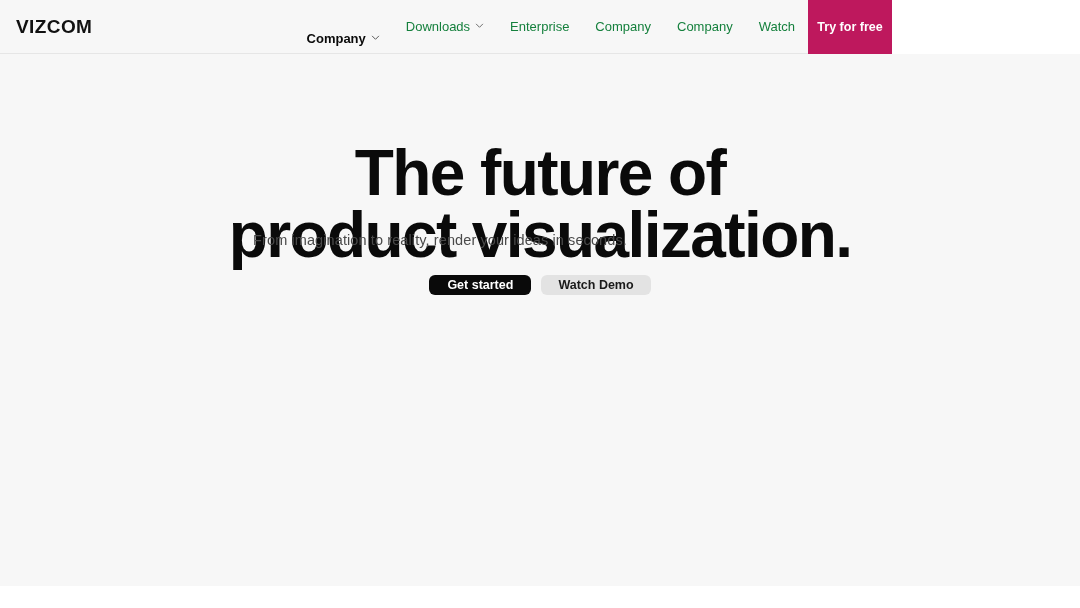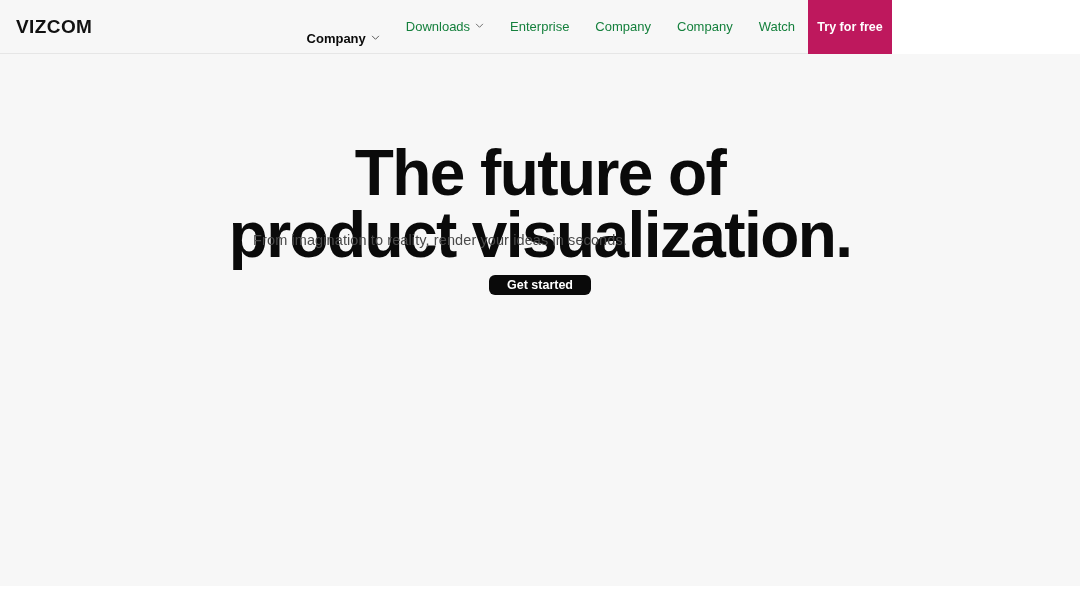--- a/index.html
+++ b/index.html
@@ -235,19 +235,20 @@
 
     <div class="headline">
       <div>The future of</div>
       <div>product visualization.</div>
     </div>
 
     <div class="subtitle">From imagination to reality, render your ideas in seconds.</div>
 
     <div class="cta-row">
       <button class="btn btn-primary">Get started</button>
+      <button class="btn btn-secondary">Watch Demo</button>
     </div>
 
   </div>
 
   <div class="below-fold"></div>
 
 </div>
 
 </body></html>

